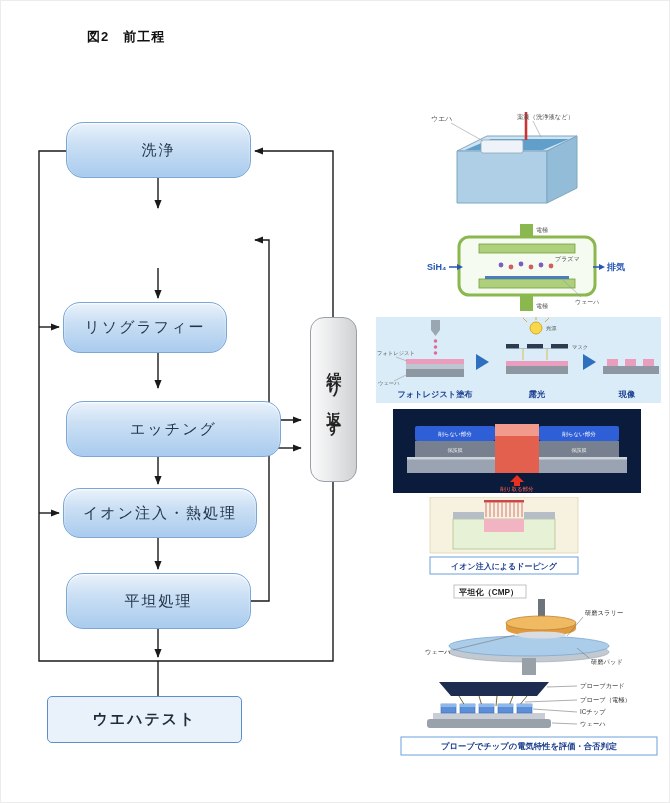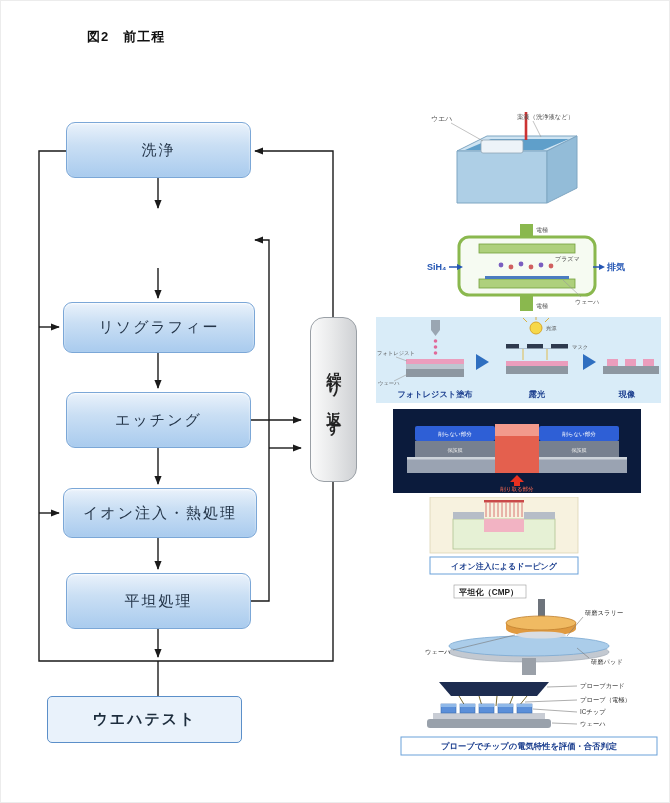--- a/index.html
+++ b/index.html
@@ -1,20 +1,20 @@
 <!DOCTYPE html>
 <html><head>
 <meta charset="utf-8">
 <style>
   *{margin:0;padding:0;box-sizing:border-box}
   html,body{background:#fff}
   body{font-family:"Liberation Sans","DejaVu Sans",sans-serif;width:670px}
   .page{position:relative;width:670px;height:803px;background:#fff;overflow:hidden;border:1px solid #ececec}
   .title{position:absolute;left:86px;top:27px;font-size:13px;font-weight:bold;color:#111;letter-spacing:1px}
-  .fbox{position:absolute;border:1.5px solid #7ba7d7;border-radius:9px;
+  .fbox{position:absolute;border:1.5px solid #7ba7d7;border-radius:17px;
         background:linear-gradient(180deg,#eaf2fb 0%,#cadff4 40%,#a9cbee 100%);
         display:flex;align-items:center;justify-content:center;
         box-shadow:inset 0 1px 2px rgba(255,255,255,.85)}
   .fbox span{font-size:15px;color:#25364a;letter-spacing:2px;white-space:nowrap}
   .repeat-box{position:absolute;left:309px;top:316px;width:47px;height:165px;
         border:1.2px solid #9aa0a6;border-radius:14px;
         background:linear-gradient(90deg,#fbfbfb 0%,#e9eaeb 45%,#cfd1d4 100%);
         display:flex;align-items:center;justify-content:center}
   .repeat-box span{writing-mode:vertical-rl;font-size:15px;font-weight:600;color:#222;letter-spacing:11px}
   .wtest{position:absolute;left:46px;top:695px;width:195px;height:47px;border:1.6px solid #5b8fc9;
@@ -52,24 +52,24 @@
       <path d="M332,316 L332,150 L254,150" marker-end="url(#ah)"></path>
       <path d="M250,600 L268,600 L268,239 L254,239" marker-end="url(#ah)"></path>
       <line x1="250" y1="419" x2="300" y2="419" marker-end="url(#ah)"></line>
       <line x1="268" y1="447" x2="300" y2="447" marker-end="url(#ah)"></line>
     </g>
   </svg>
 
   <div class="fbox" style="left:65px;top:121px;width:185px;height:56px">
     <span>洗浄</span>
   </div>
-  <div class="fbox" style="left:62px;top:301px;width:192px;height:51px">
+  <div class="fbox" style="left:62px;top:301px;width:164px;height:51px">
     <span>リソグラフィー</span>
   </div>
-  <div class="fbox" style="left:65px;top:391px;width:185px;height:56px">
+  <div class="fbox" style="left:65px;top:400px;width:215px;height:56px">
     <span>エッチング</span>
   </div>
   <div class="fbox" style="left:65px;top:572px;width:185px;height:56px">
     <span>平坦処理</span>
   </div>
   <div class="fbox" style="left:62px;top:487px;width:194px;height:50px">
     <span>イオン注入・熱処理</span>
   </div>
 
   <div class="repeat-box">

